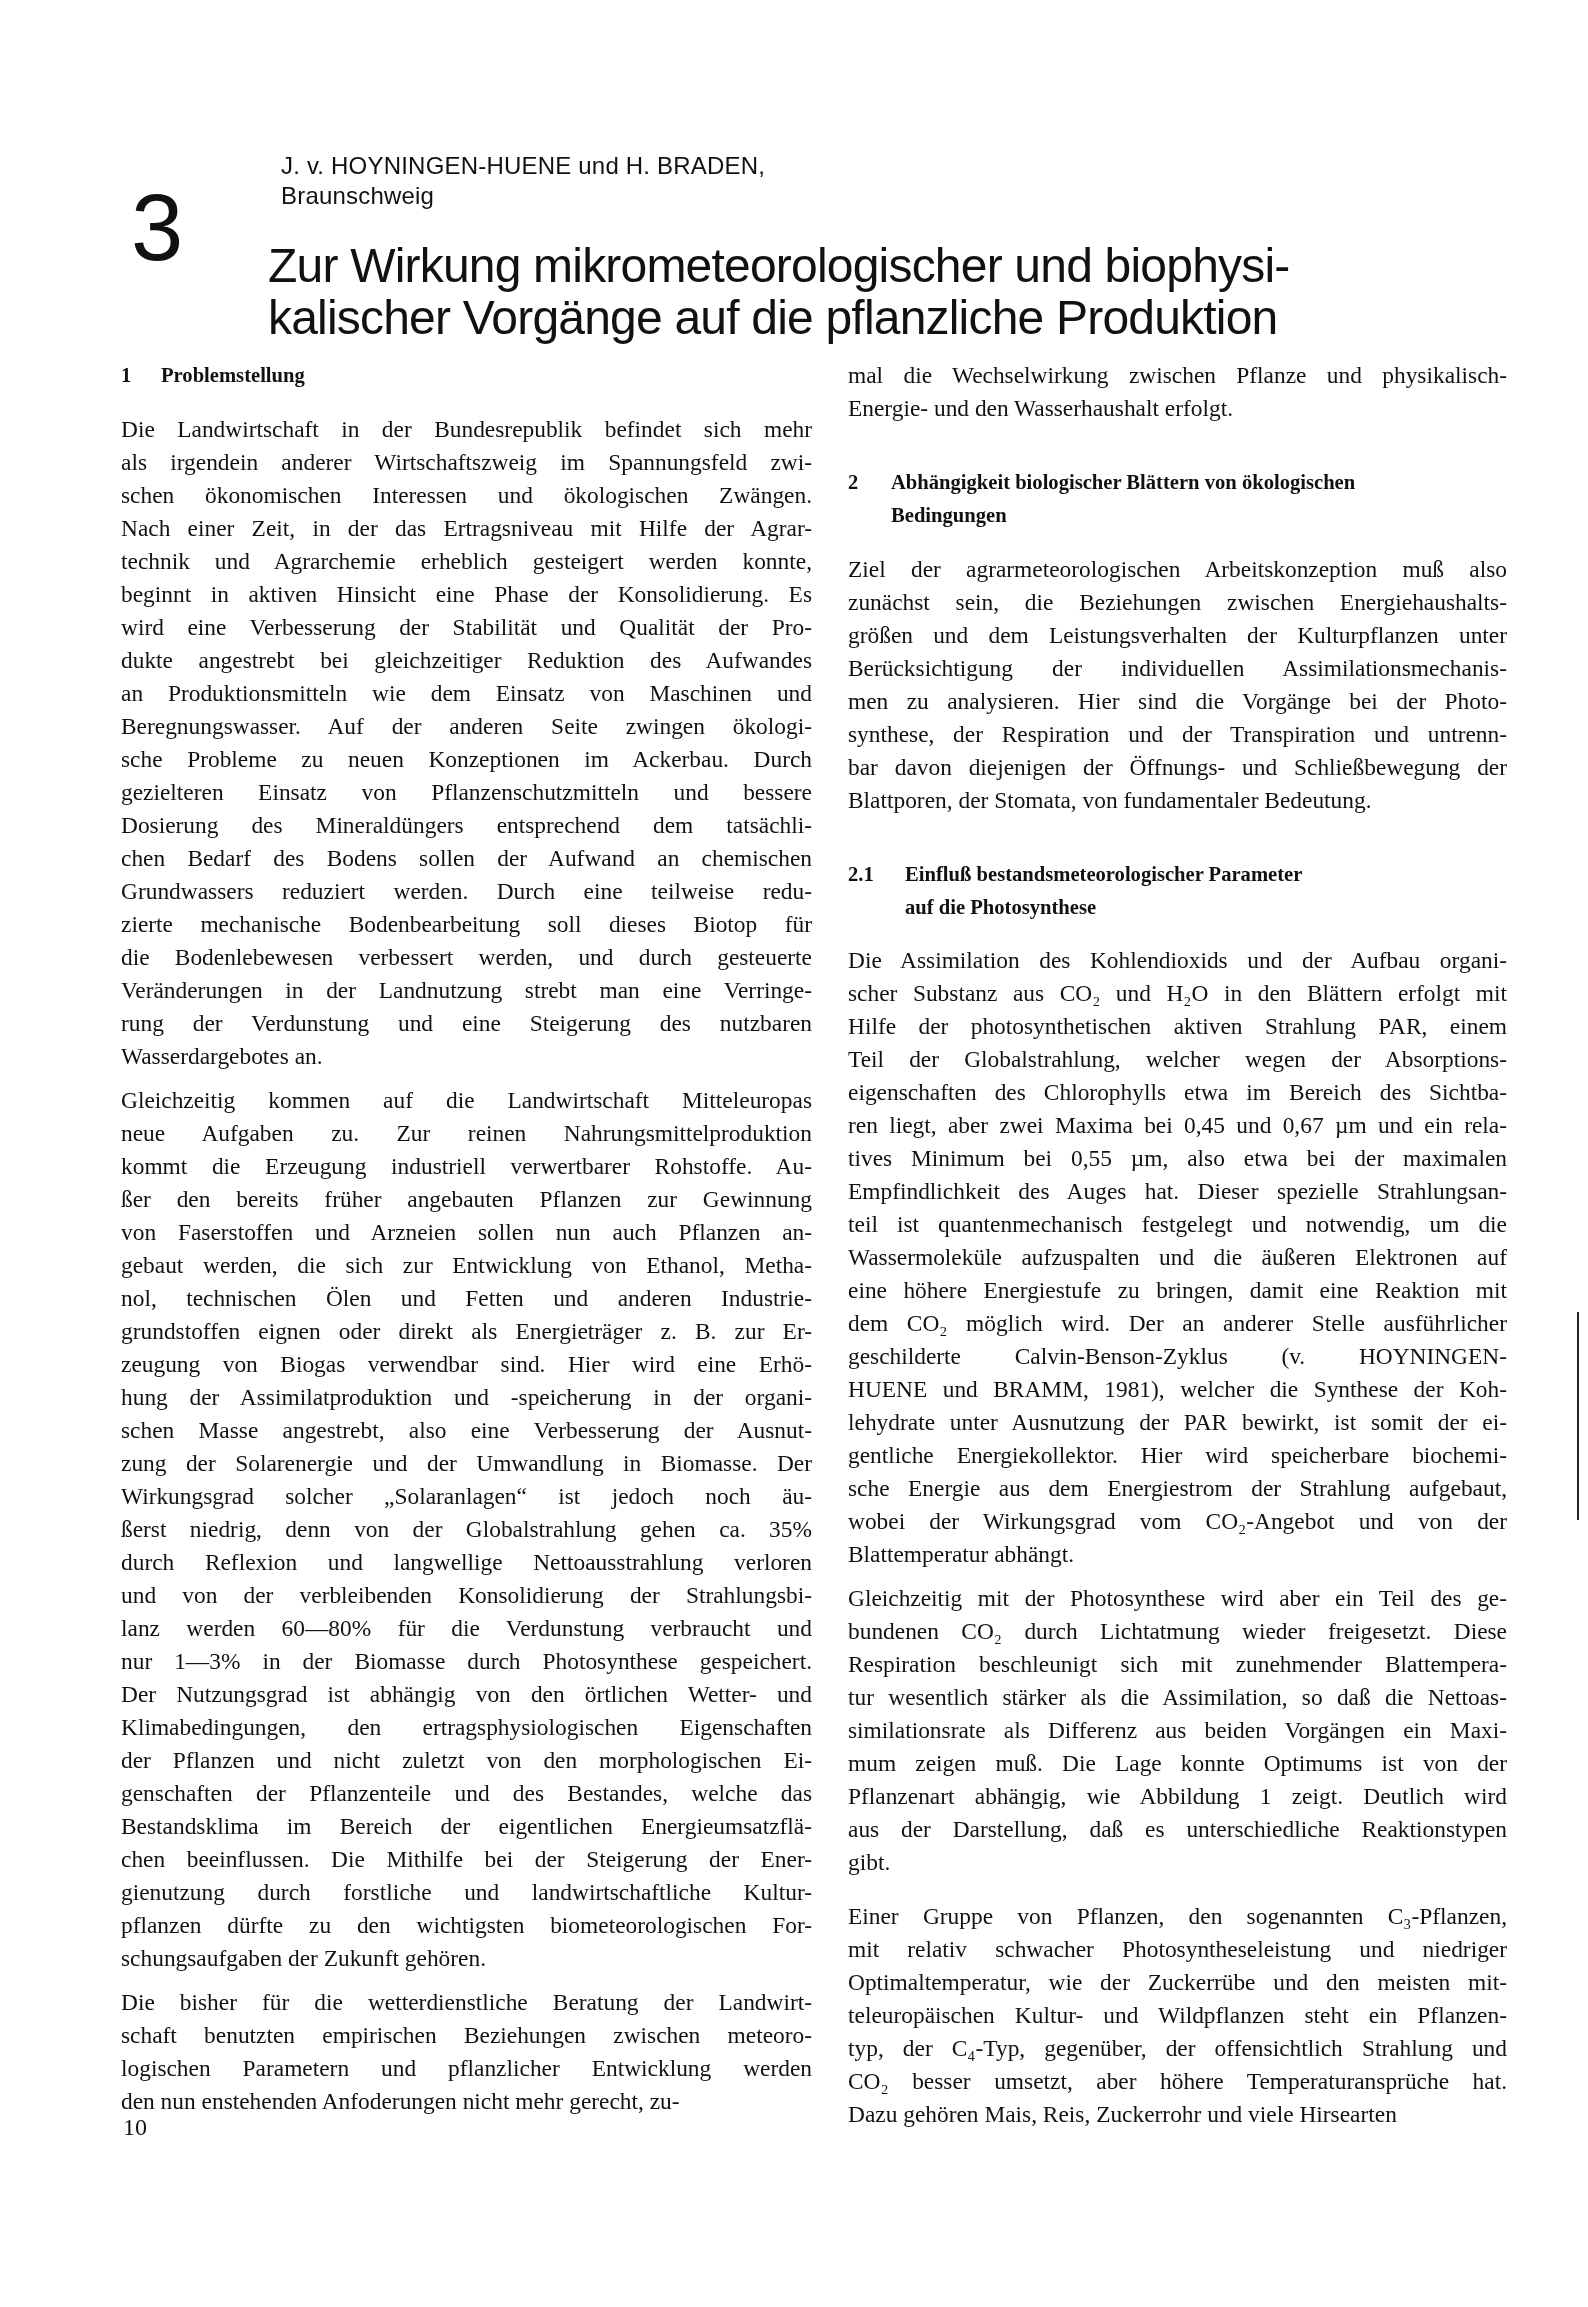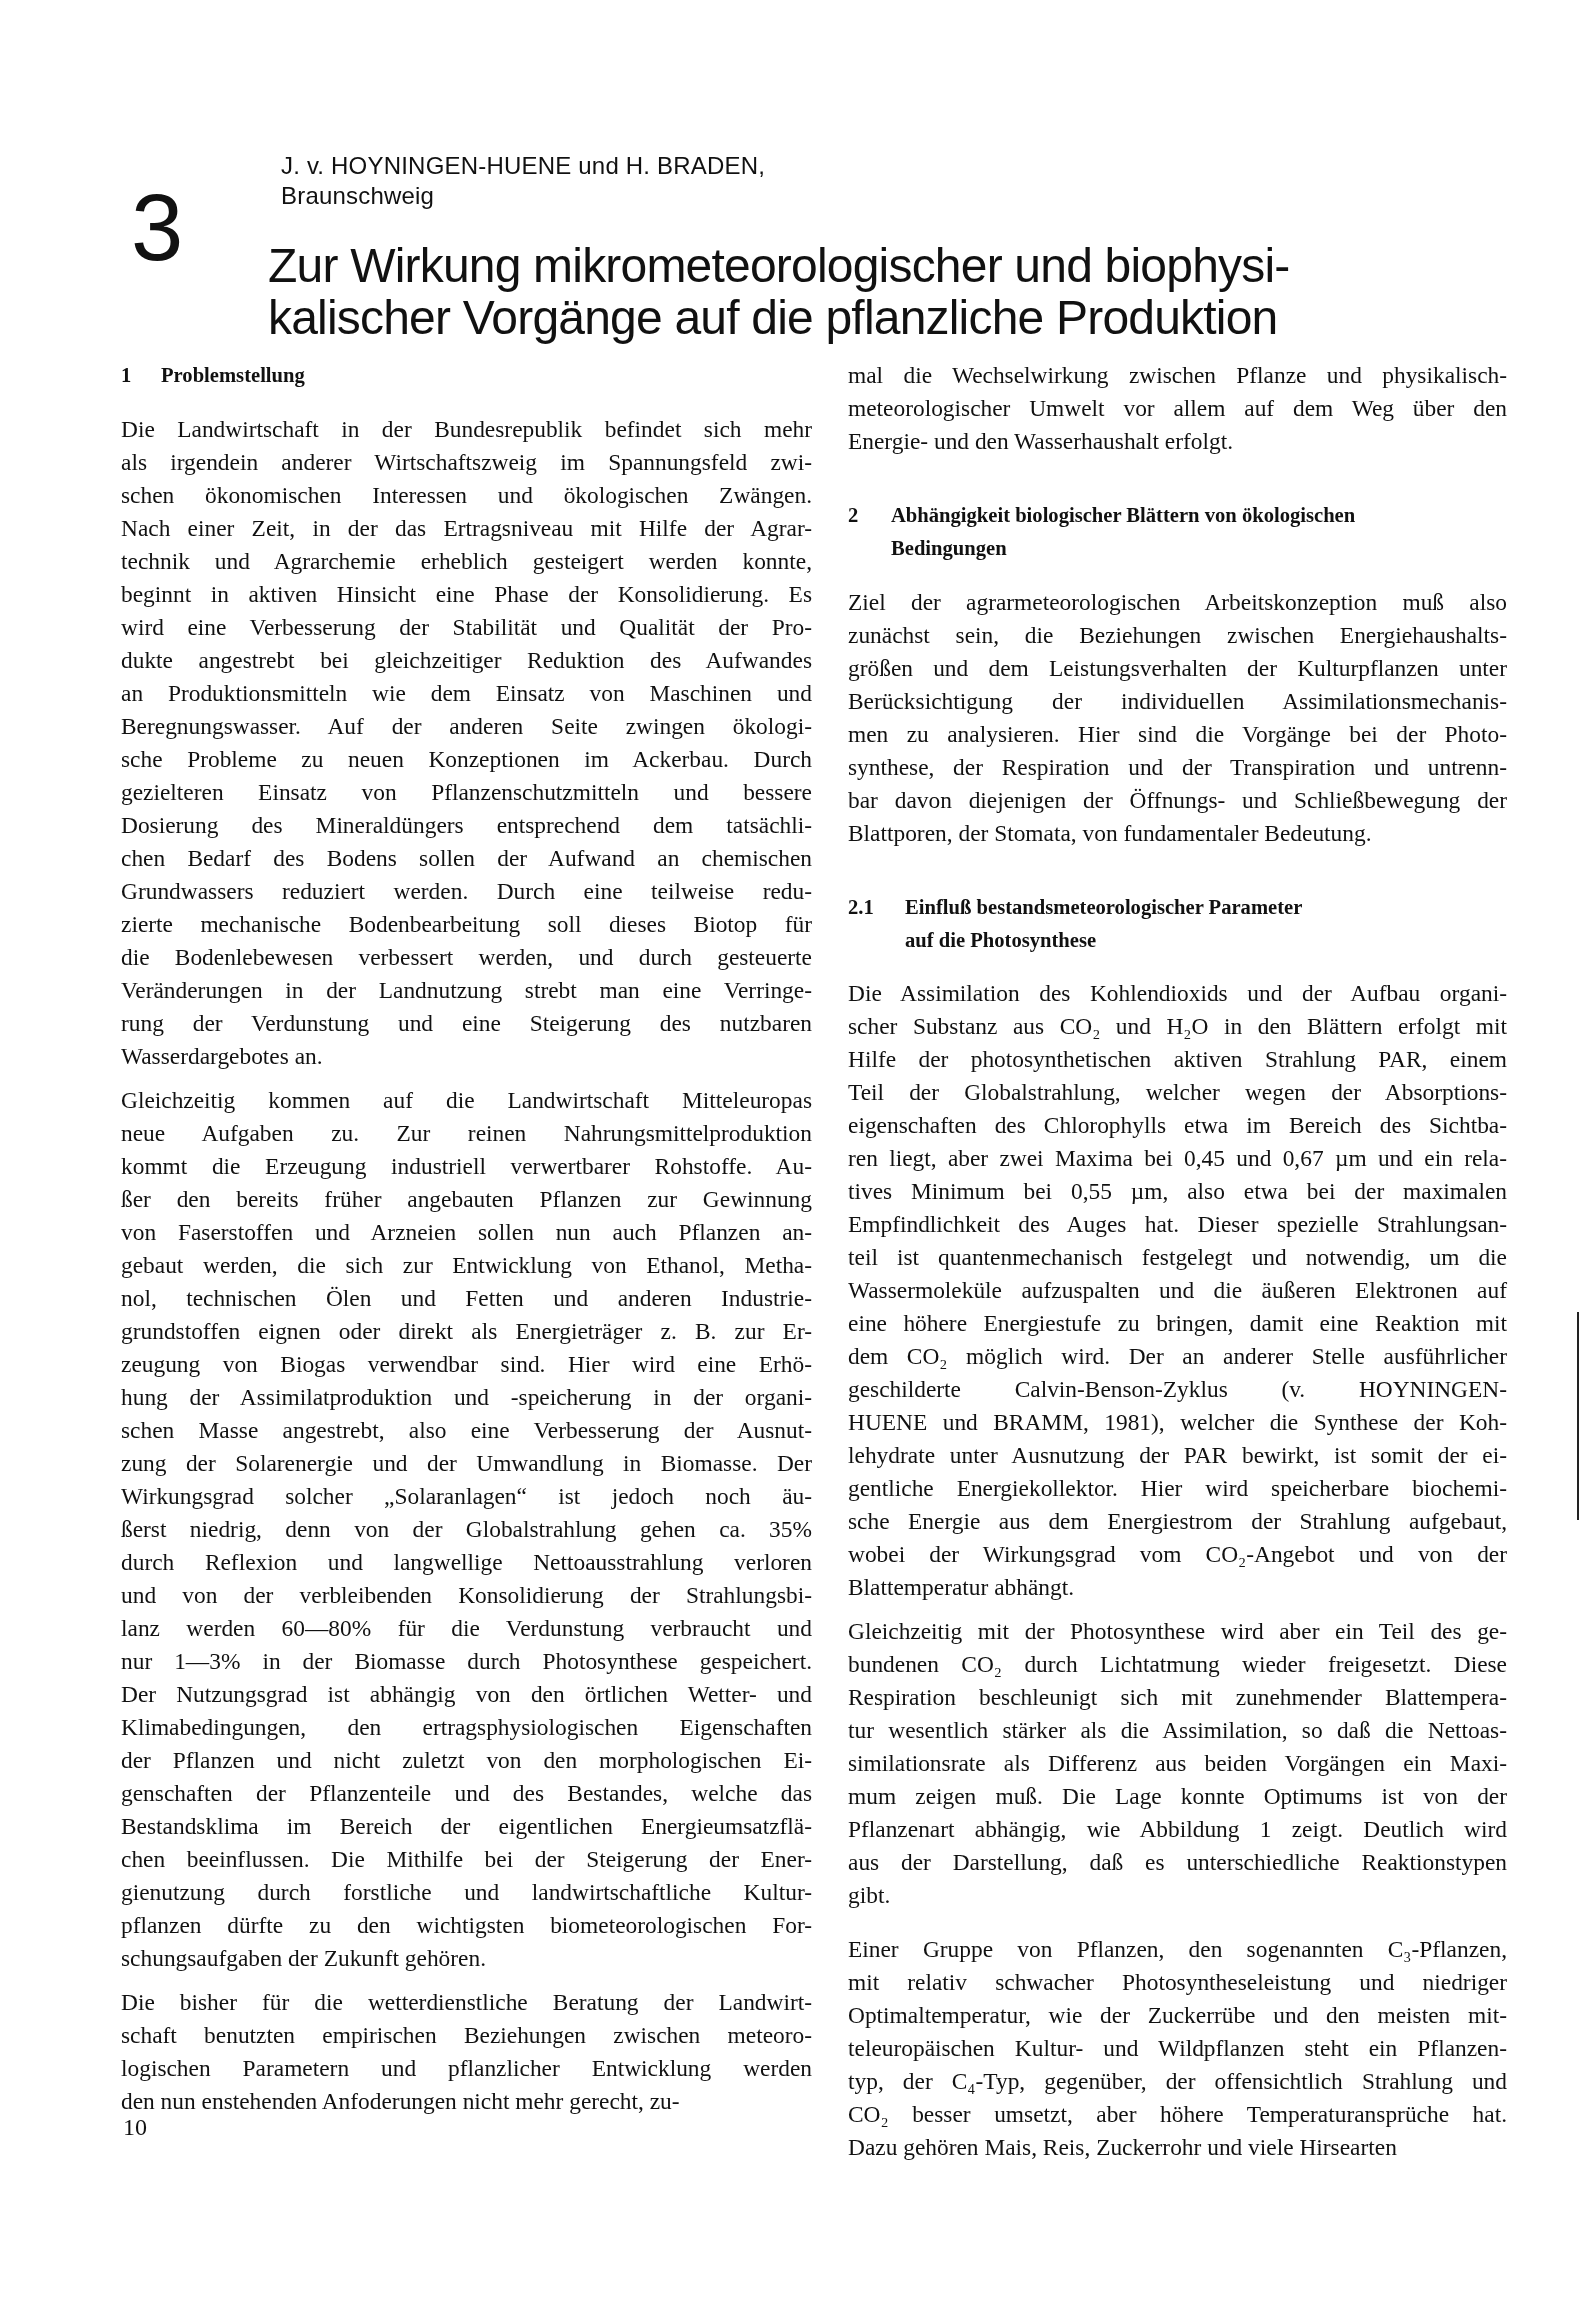--- a/index.html
+++ b/index.html
@@ -105,21 +105,20 @@
         <span class="line">Die bisher für die wetterdienstliche Beratung der Landwirt-</span>
         <span class="line">schaft benutzten empirischen Beziehungen zwischen meteoro-</span>
         <span class="line">logischen Parametern und pflanzlicher Entwicklung werden</span>
         <span class="line last">den nun enstehenden Anfoderungen nicht mehr gerecht, zu-</span>
       </p>
   </div>
 
   <div class="col right">
     <p id="rp-intro">
         <span class="line">mal die Wechselwirkung zwischen Pflanze und physikalisch-</span>
-        <span class="line">meteorologischer Umwelt vor allem auf dem Weg über den</span>
         <span class="line last">Energie- und den Wasserhaushalt erfolgt.</span>
       </p>
     <div class="gap-lg"></div>
     <div class="heading h2">
       <span class="num">2</span>
       <span>
         <span style="display:block">Abhängigkeit biologischer Blättern von ökologischen</span>
         <span style="display:block">Bedingungen</span>
       </span>
     </div>

